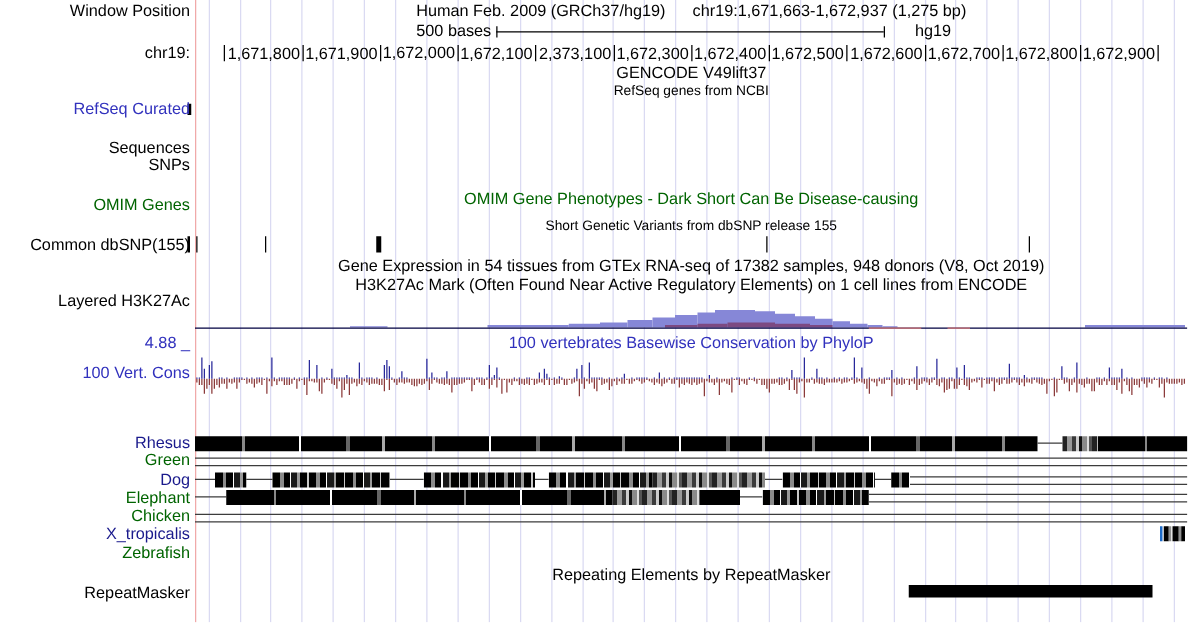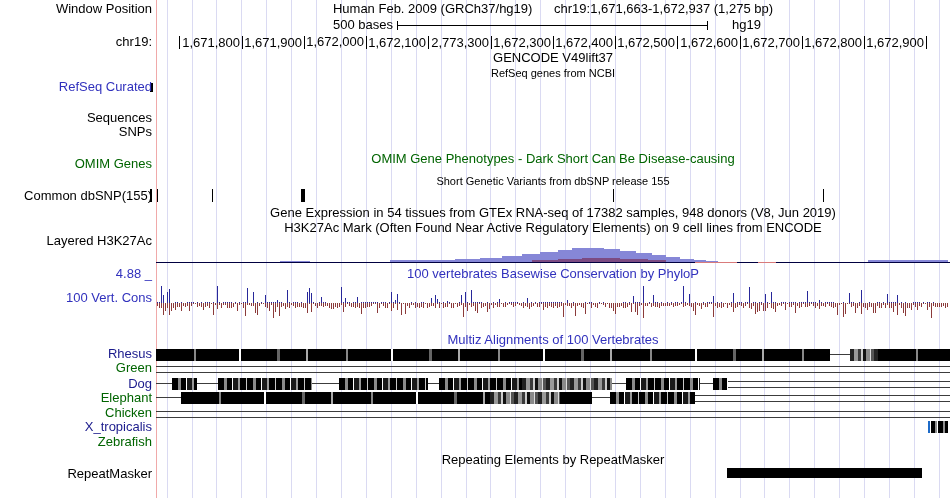--- a/index.html
+++ b/index.html
@@ -46,24 +46,23 @@
   <div class="llabel txt c-green" style="top:391px">Elephant</div>
   <div class="llabel txt c-navy" style="top:420px">X_tropicalis</div>
   <div class="llabel txt" style="top:467px">RepeatMasker</div>
   <div class="llabel txt c-green" style="top:435px">Zebrafish</div>
 
   <div class="tcenter txt" style="top:2px">Human Feb. 2009 (GRCh37/hg19)      chr19:1,671,663-1,672,937 (1,275 bp)</div>
   <div class="tcenter txt" style="top:51px">GENCODE V49lift37</div>
   <div class="tcenter txt small" style="top:66px">RefSeq genes from NCBI</div>
   <div class="tcenter txt c-green" style="top:152px">OMIM Gene Phenotypes - Dark Short Can Be Disease-causing</div>
   <div class="tcenter txt small" style="top:174px">Short Genetic Variants from dbSNP release 155</div>
-  <div class="tcenter txt" style="top:206px">Gene Expression in 54 tissues from GTEx RNA-seq of 17382 samples, 948 donors (V8, Jun 2019)</div>
-  <div class="tcenter txt" style="top:221px">H3K27Ac Mark (Often Found Near Active Regulatory Elements) on 9 cell lines from ENCODE</div>
+  <div class="tcenter txt" style="top:206px">Gene Expression in 54 tissues from GTEx RNA-seq of 17382 samples, 948 donors (V8, Oct 2019)</div>
+  <div class="tcenter txt" style="top:221px">H3K27Ac Mark (Often Found Near Active Regulatory Elements) on 1 cell lines from ENCODE</div>
   <div class="tcenter txt c-blue" style="top:267px">100 vertebrates Basewise Conservation by PhyloP</div>
-  <div class="tcenter txt c-blue" style="top:333px">Multiz Alignments of 100 Vertebrates</div>
   <div class="tcenter txt" style="top:453px">Repeating Elements by RepeatMasker</div>
 
   <div class="abs txt" style="top:17px;left:283px;width:110px;text-align:right">500 bases</div>
   <div class="abs txt" style="top:17px;left:732px">hg19</div>
 
   <div id="gfx">
       <div class="vgrid" style="position: absolute; left: 167px; top: 0px; width: 1px; height: 498px;"></div>
       <div class="vgrid" style="position: absolute; left: 192px; top: 0px; width: 1px; height: 498px;"></div>
       <div class="vgrid" style="position: absolute; left: 216px; top: 0px; width: 1px; height: 498px;"></div>
       <div class="vgrid" style="position: absolute; left: 241px; top: 0px; width: 1px; height: 498px;"></div>
@@ -804,21 +803,21 @@
       <div class="mark" style="position: absolute; left: 179px; top: 36px; width: 1px; height: 13px; background: rgb(0, 0, 0);"></div>
       <div class="mark" style="position: absolute; left: 242px; top: 36px; width: 1px; height: 13px; background: rgb(0, 0, 0);"></div>
       <div class="abs txt" style="top: 35px; left: 181px; width: 59px; text-align: right;">1,671,800</div>
       <div class="mark" style="position: absolute; left: 304px; top: 36px; width: 1px; height: 13px; background: rgb(0, 0, 0);"></div>
       <div class="abs txt" style="top: 35px; left: 243px; width: 59px; text-align: right;">1,671,900</div>
       <div class="mark" style="position: absolute; left: 366px; top: 36px; width: 1px; height: 13px; background: rgb(0, 0, 0);"></div>
       <div class="abs txt" style="top: 34px; left: 305px; width: 59px; text-align: right;">1,672,000</div>
       <div class="mark" style="position: absolute; left: 428px; top: 36px; width: 1px; height: 13px; background: rgb(0, 0, 0);"></div>
       <div class="abs txt" style="top: 35px; left: 367px; width: 59px; text-align: right;">1,672,100</div>
       <div class="mark" style="position: absolute; left: 491px; top: 36px; width: 1px; height: 13px; background: rgb(0, 0, 0);"></div>
-      <div class="abs txt" style="top: 35px; left: 430px; width: 59px; text-align: right;">2,773,300</div>
+      <div class="abs txt" style="top: 35px; left: 430px; width: 59px; text-align: right;">2,373,100</div>
       <div class="mark" style="position: absolute; left: 553px; top: 36px; width: 1px; height: 13px; background: rgb(0, 0, 0);"></div>
       <div class="abs txt" style="top: 35px; left: 492px; width: 59px; text-align: right;">1,672,300</div>
       <div class="mark" style="position: absolute; left: 615px; top: 36px; width: 1px; height: 13px; background: rgb(0, 0, 0);"></div>
       <div class="abs txt" style="top: 35px; left: 554px; width: 59px; text-align: right;">1,672,400</div>
       <div class="mark" style="position: absolute; left: 677px; top: 36px; width: 1px; height: 13px; background: rgb(0, 0, 0);"></div>
       <div class="abs txt" style="top: 35px; left: 616px; width: 59px; text-align: right;">1,672,500</div>
       <div class="mark" style="position: absolute; left: 740px; top: 36px; width: 1px; height: 13px; background: rgb(0, 0, 0);"></div>
       <div class="abs txt" style="top: 35px; left: 679px; width: 59px; text-align: right;">1,672,600</div>
       <div class="mark" style="position: absolute; left: 802px; top: 36px; width: 1px; height: 13px; background: rgb(0, 0, 0);"></div>
       <div class="abs txt" style="top: 35px; left: 741px; width: 59px; text-align: right;">1,672,700</div>

